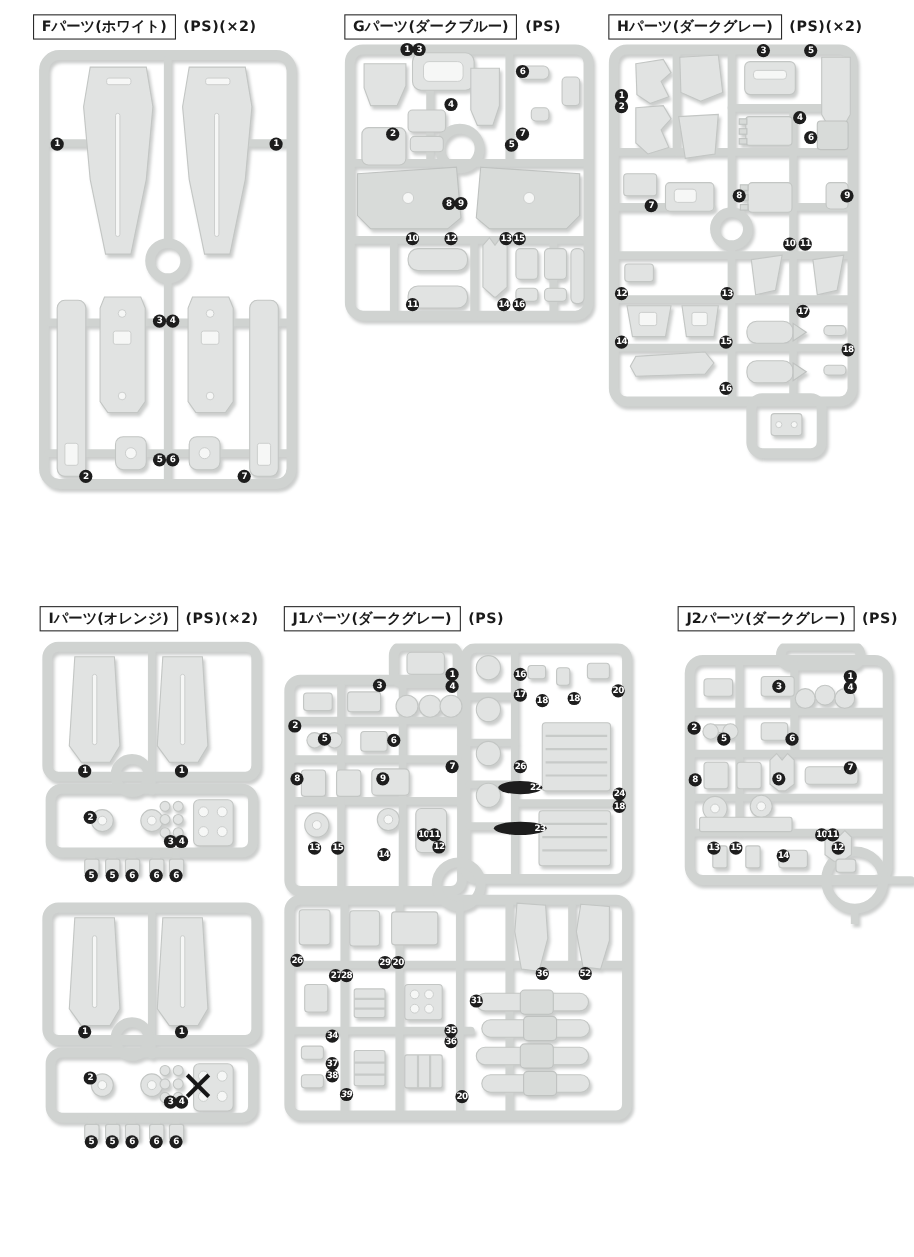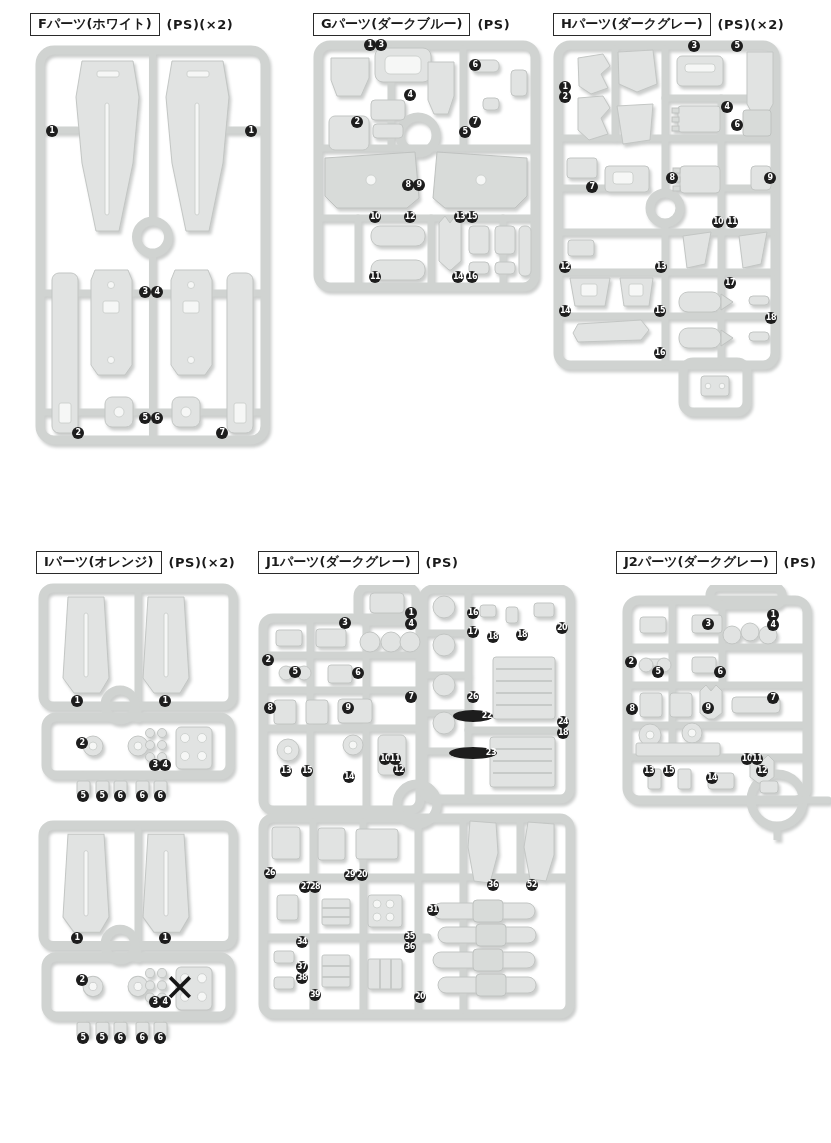--- a/index.html
+++ b/index.html
@@ -438,21 +438,21 @@
       <span class="badge" style="left: 29%; top: 66.7%;">29</span>
       <span class="badge" style="left: 32.8%; top: 66.7%;">20</span>
       <span class="badge" style="left: 55.2%; top: 69%; margin-top: 25px;">31</span>
       <span class="badge" style="left: 74.1%; top: 69%;">36</span>
       <span class="badge" style="left: 86.4%; top: 69%;">52</span>
       <span class="badge" style="left: 13.9%; top: 82.1%;">34</span>
       <span class="badge" style="left: 47.9%; top: 80.9%;">35</span>
       <span class="badge" style="left: 47.9%; top: 83.2%;">36</span>
       <span class="badge" style="left: 13.9%; top: 87.8%;">37</span>
       <span class="badge" style="left: 13.9%; top: 90.3%;">38</span>
-      <span class="badge" style="left: 18%; top: 94.3%;">39</span>
+      <span class="badge" style="left: 18%; top: 94.3%; font-style: italic;">39</span>
       <span class="badge" style="left: 51.1%; top: 94.7%;">20</span>
     </div>
 
   <div class="runner-label" style="left:616px;top:551px">
     <span class="label-box">J2パーツ(ダークグレー)</span>
     <span class="label-suffix">(PS)</span>
   </div>
   <div class="runner-panel" style="left:612px;top:585px;width:219px;height:255px">
     <svg viewBox="0 0 219 255">
       <rect class="rail" x="98" y="2" width="72" height="18" rx="8"></rect>

